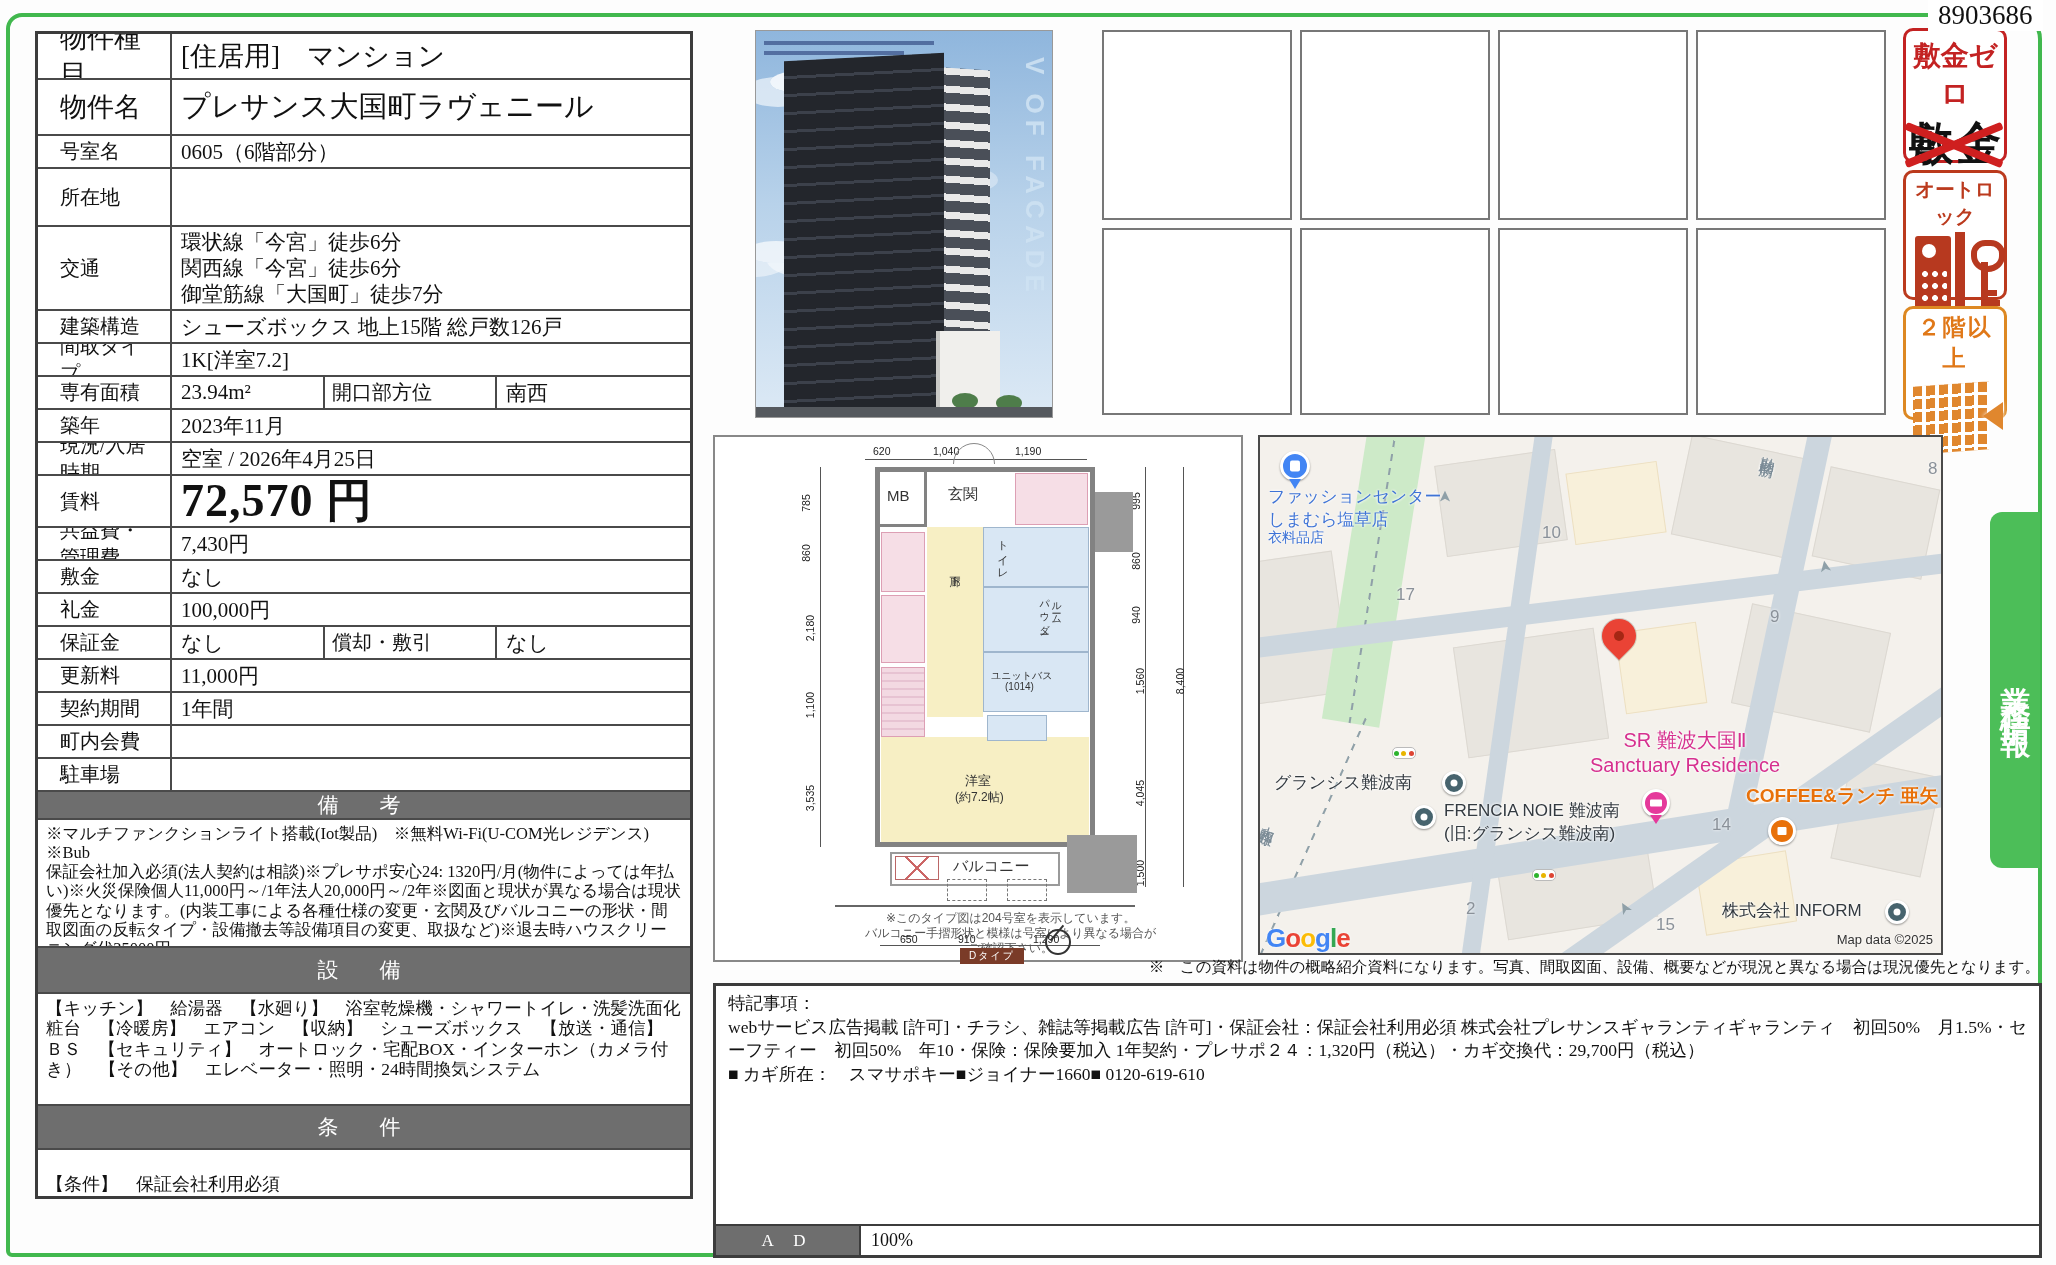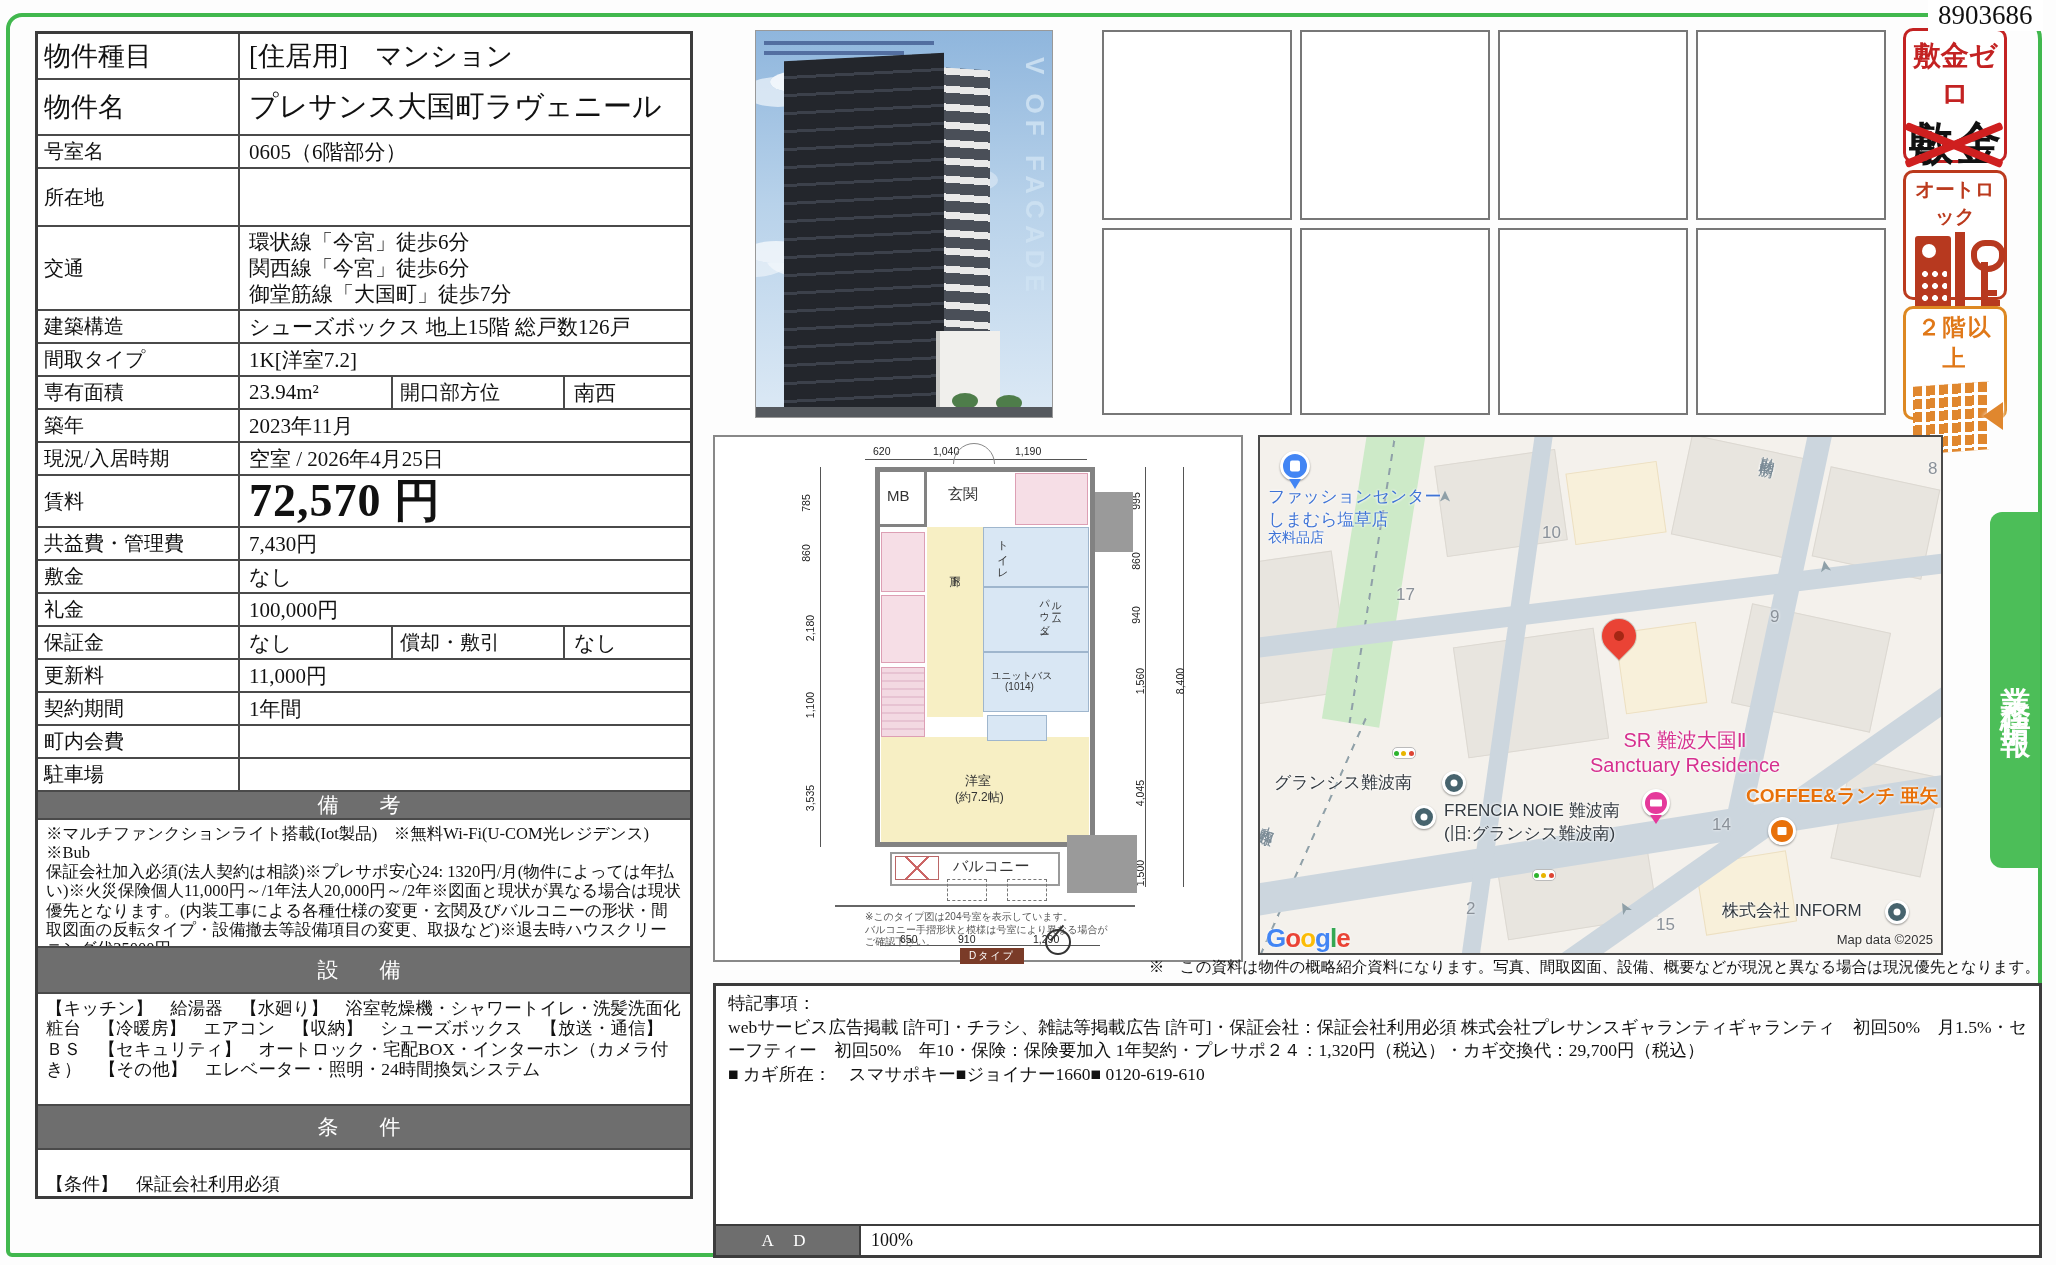--- a/index.html
+++ b/index.html
@@ -7,21 +7,21 @@
           font-family:"Liberation Serif","DejaVu Serif",serif;color:#111;}
   
   .frame{position:absolute;left:6px;top:13px;width:2036px;height:1244px;box-sizing:border-box;
          border:4px solid #41b84e;border-radius:16px 26px 6px 6px;}
   .docnum{position:absolute;left:1928px;top:0px;background:#fff;padding:0 10px;font-size:27px;z-index:6;}
   
   .ptable{position:absolute;left:35px;top:31px;width:658px;box-sizing:border-box;
           border:3px solid #3c3c3c;background:#fff;}
   .trow{display:flex;box-sizing:border-box;border-bottom:2px solid #4a4a4a;overflow:hidden;}
   .trow:last-child{border-bottom:none;}
-  .lc{width:202px;box-sizing:border-box;border-right:2px solid #4a4a4a;padding:2px 6px;
+  .lc{width:134px;box-sizing:border-box;border-right:2px solid #4a4a4a;padding:2px 22px;
       display:flex;align-items:center;font-size:20px;flex:none;}
   .vc{flex:1;box-sizing:border-box;padding:2px 9px;display:flex;align-items:center;font-size:21px;}
   .vc2{width:153px;flex:none;box-sizing:border-box;border-right:2px solid #4a4a4a;padding:2px 9px;
        display:flex;align-items:center;font-size:21px;}
   .lc2{width:172px;flex:none;box-sizing:border-box;border-right:2px solid #4a4a4a;padding:2px 7px;
        display:flex;align-items:center;font-size:20px;}
   .big{font-size:27px;}
   .rent{font-size:46px;font-weight:bold;letter-spacing:1px;}
   .colv{flex-direction:column;align-items:flex-start;justify-content:center;line-height:1.25;}
   .zip{font-size:15px;}
@@ -94,21 +94,21 @@
   .vline{position:absolute;width:0;border-left:1px solid #555;}
   .balc{position:absolute;left:175px;top:415px;width:170px;height:34px;box-sizing:border-box;border:2px solid #9a9a9a;}
   .hatch{position:absolute;border:1px dashed #777;font-size:6px;color:#555;text-align:center;overflow:hidden;}
   .xbox{position:absolute;border:1px solid #b66;background:
         linear-gradient(45deg,transparent 47%,#c66 47% 53%,transparent 53%),
         linear-gradient(-45deg,transparent 47%,#c66 47% 53%,transparent 53%);}
   .dtype{position:absolute;background:#7a3b28;color:#fff;font-size:10px;display:flex;align-items:center;
          justify-content:center;letter-spacing:2px;}
   .compass{position:absolute;width:22px;height:22px;border:2px solid #333;border-radius:50%;}
   .cneedle{position:absolute;left:9px;top:-8px;width:2px;height:20px;background:#333;transform:rotate(40deg);}
-  .pnote{position:absolute;font-size:10px;color:#555;line-height:1.25;white-space:nowrap;}
+  .pnote{position:absolute;font-size:12px;color:#555;line-height:1.25;white-space:nowrap;text-align:center;}
   .arcdoor{position:absolute;width:40px;height:40px;border:1px solid #888;border-radius:50%;
            clip-path:polygon(0 0,100% 0,100% 50%,0 50%);}
   
   .map{position:absolute;left:1258px;top:435px;width:685px;height:520px;box-sizing:border-box;border:2px solid #4a4a4a;
        background:#f4f1ec;overflow:hidden;font-family:"Liberation Sans","DejaVu Sans",sans-serif;}
   .blk{position:absolute;background:#e8e5df;border:1px solid #dcd8d1;}
   .blk.cream{background:#f8f0da;border-color:#ecdfc2;}
   .road{position:absolute;background:#ccd6de;}
   .rail{position:absolute;background:#cdeac8;}
   .railline{position:absolute;background:repeating-linear-gradient(180deg,#8fa0a8 0 7px,transparent 7px 14px);width:2px;}

